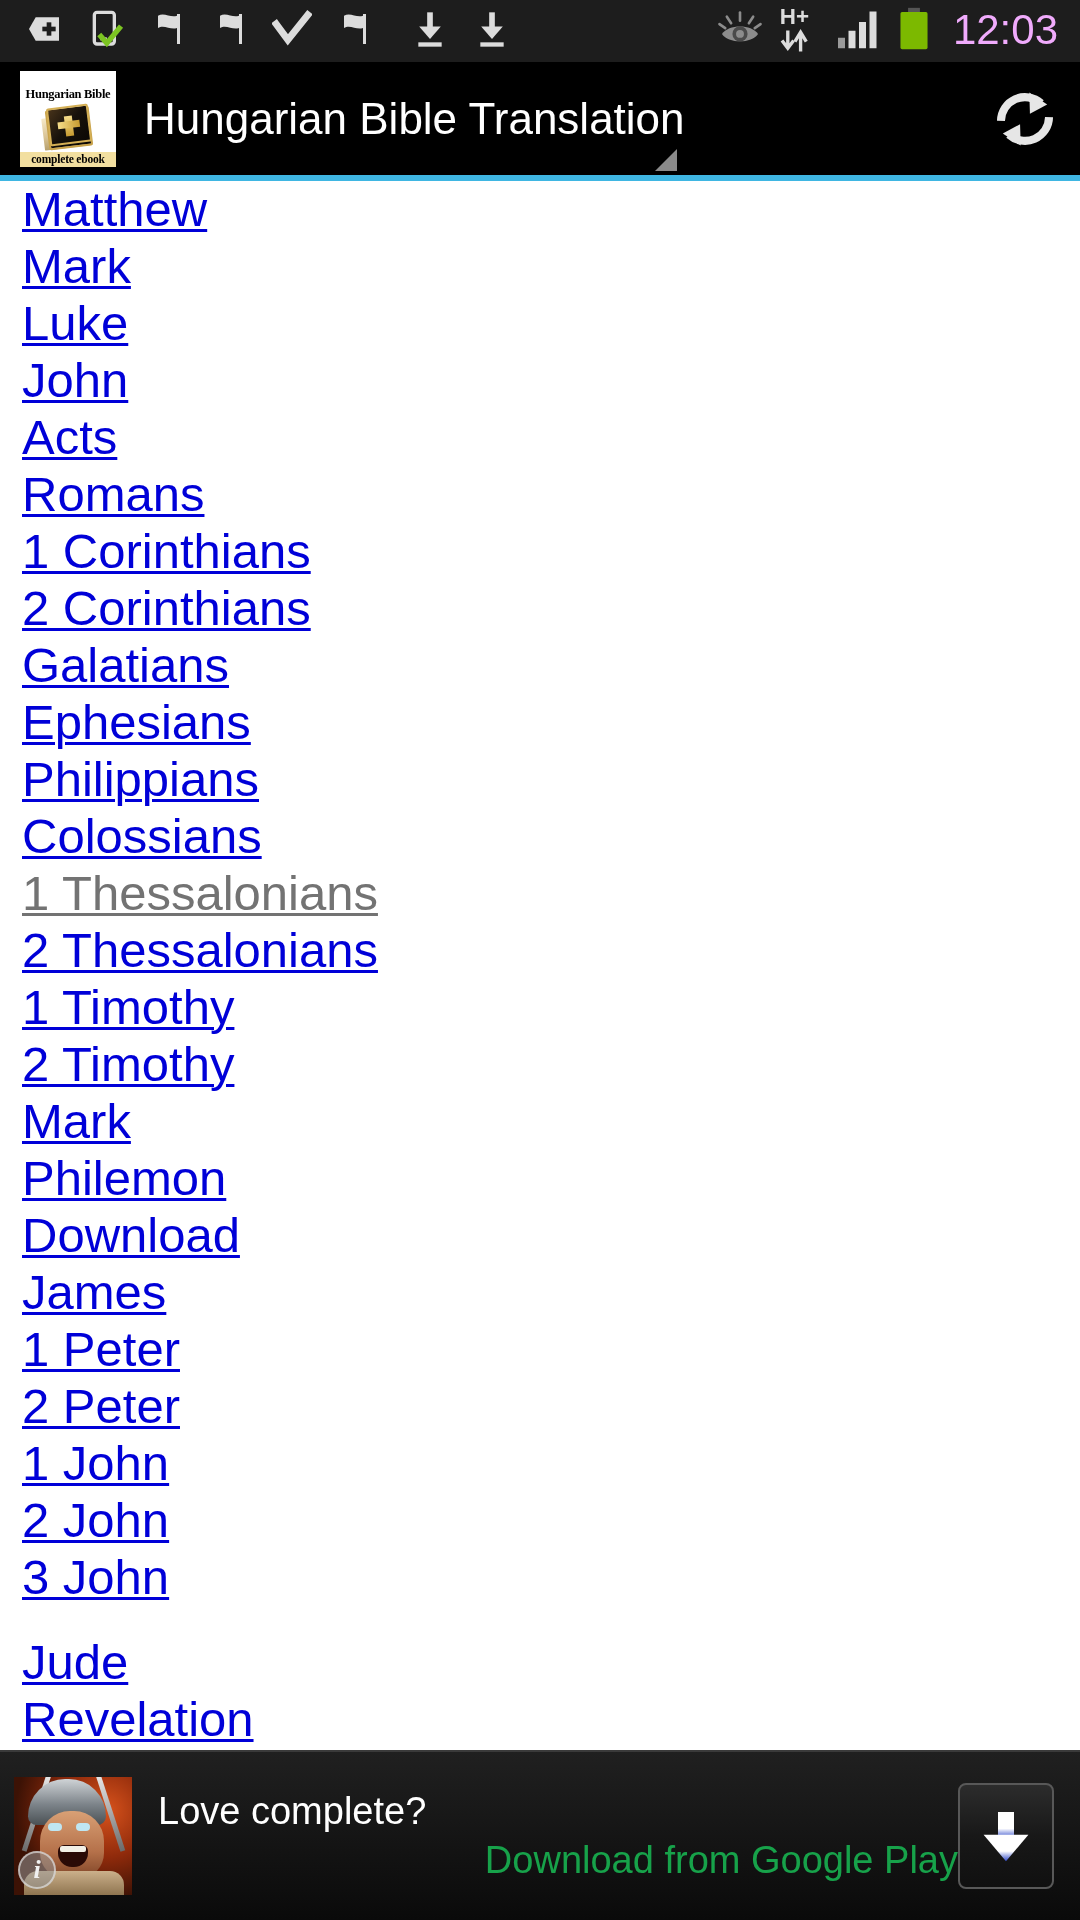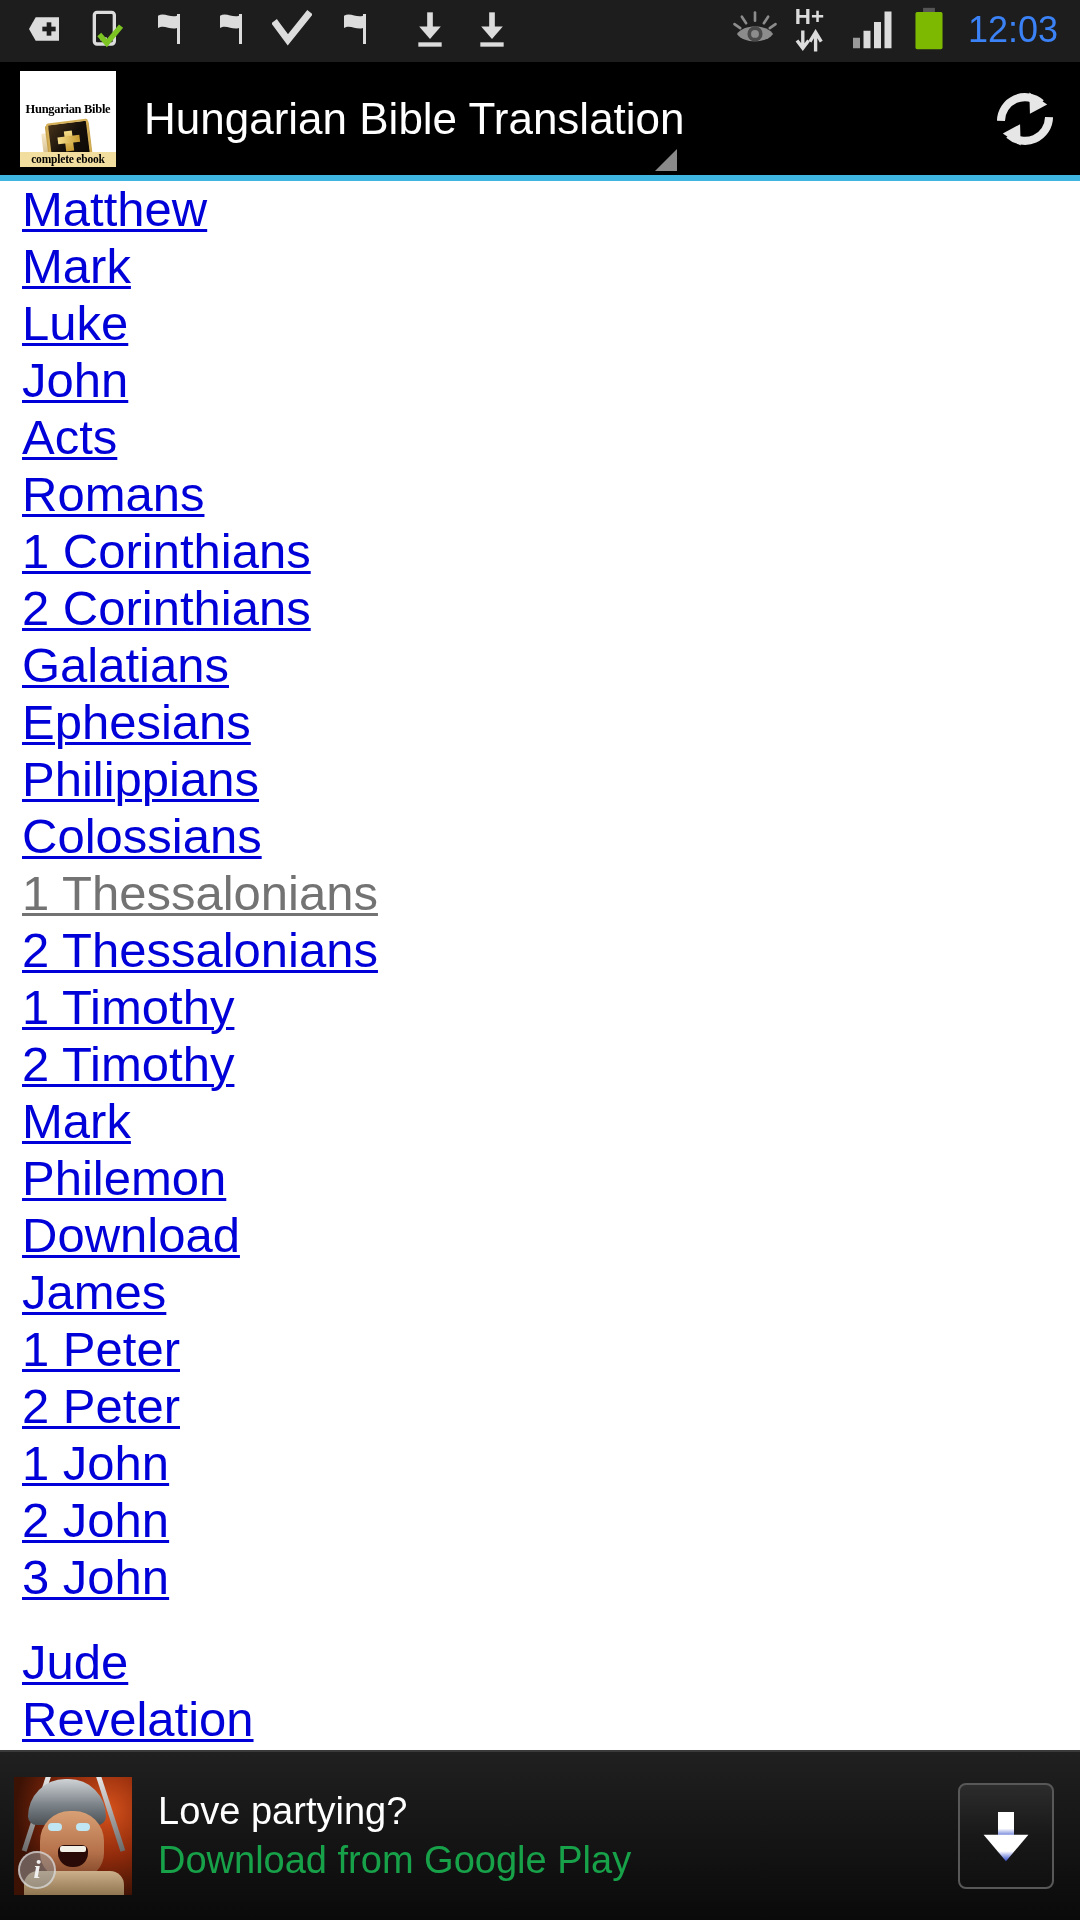--- a/index.html
+++ b/index.html
@@ -15,39 +15,39 @@
   .status-bar {
     position:absolute; top:0; left:0; width:1080px; height:62px;
     background:#1d1d1d;
     display:flex; align-items:center;
   }
   .sb-left { display:flex; align-items:center; padding-left:24px; gap:22px; flex:1; }
   .sb-right { display:flex; align-items:center; gap:14px; padding-right:22px; }
   .sb-ico { display:block; }
 
   .sb-clock {
-    color:#3b82f6; font-size:36px; letter-spacing:0px;
+    color:#f0abfc; font-size:42px; letter-spacing:0px;
     font-family:"Liberation Sans", sans-serif; line-height:1;
     padding-left:8px; padding-bottom:2px;
   }
 
   
   .app-bar {
     position:absolute; top:62px; left:0; width:1080px; height:113px;
     background:#000000;
     display:flex; align-items:center;
   }
   .app-icon {
     position:relative;
     width:96px; height:96px;
     margin-left:20px;
     background:#ffffff;
     overflow:hidden;
     flex:0 0 auto;
-    display:flex; flex-direction:column; align-items:center; justify-content:flex-end;
+    display:flex; flex-direction:column; align-items:center; justify-content:center;
   }
   .ai-title {
     width:100%;
     font-family:"Liberation Serif", serif;
     font-weight:bold;
     font-size:12.5px;
     color:#000;
     text-align:center;
     line-height:13px;
     padding-top:2px;
@@ -209,20 +209,21 @@
     font-family:"Liberation Serif", serif; font-style:italic; font-weight:bold;
   }
   .ad-text { margin-left:26px; flex:1; }
   .ad-headline {
     color:#ffffff; font-size:38px; line-height:48px;
     font-family:"Liberation Sans", sans-serif;
   }
   .ad-sub {
     color:#17a24a; font-size:38px; line-height:50px;
     font-family:"Liberation Sans", sans-serif;
+    text-align:right;
   }
   .ad-cta {
     width:96px; height:106px; margin-right:26px; flex:0 0 auto;
     background:linear-gradient(180deg,#2c2c2c 0%,#181818 50%,#101010 100%);
     border:2px solid #585858; border-radius:8px;
     display:flex; align-items:center; justify-content:center;
   }
 </style>
 </head>
 <body>
@@ -406,21 +407,21 @@
       <div class="face"></div>
       <div class="eyeL"></div>
       <div class="eyeR"></div>
       <div class="mouth"></div>
       <div class="teeth"></div>
       <div class="fur"></div>
       <div class="ad-info">i</div>
     </div>
 
     <div class="ad-text">
-      <div class="ad-headline">Love partying?</div>
+      <div class="ad-headline">Love complete?</div>
       <div class="ad-sub">Download from Google Play</div>
     </div>
 
     <div class="ad-cta">
       <svg width="64" height="64" viewBox="0 0 24 24">
         <defs>
           <linearGradient id="dlg" x1="0" y1="0" x2="0" y2="1">
             <stop offset="0%" stop-color="#ffffff"></stop>
             <stop offset="62%" stop-color="#ffffff"></stop>
             <stop offset="100%" stop-color="#2b46c8"></stop>

